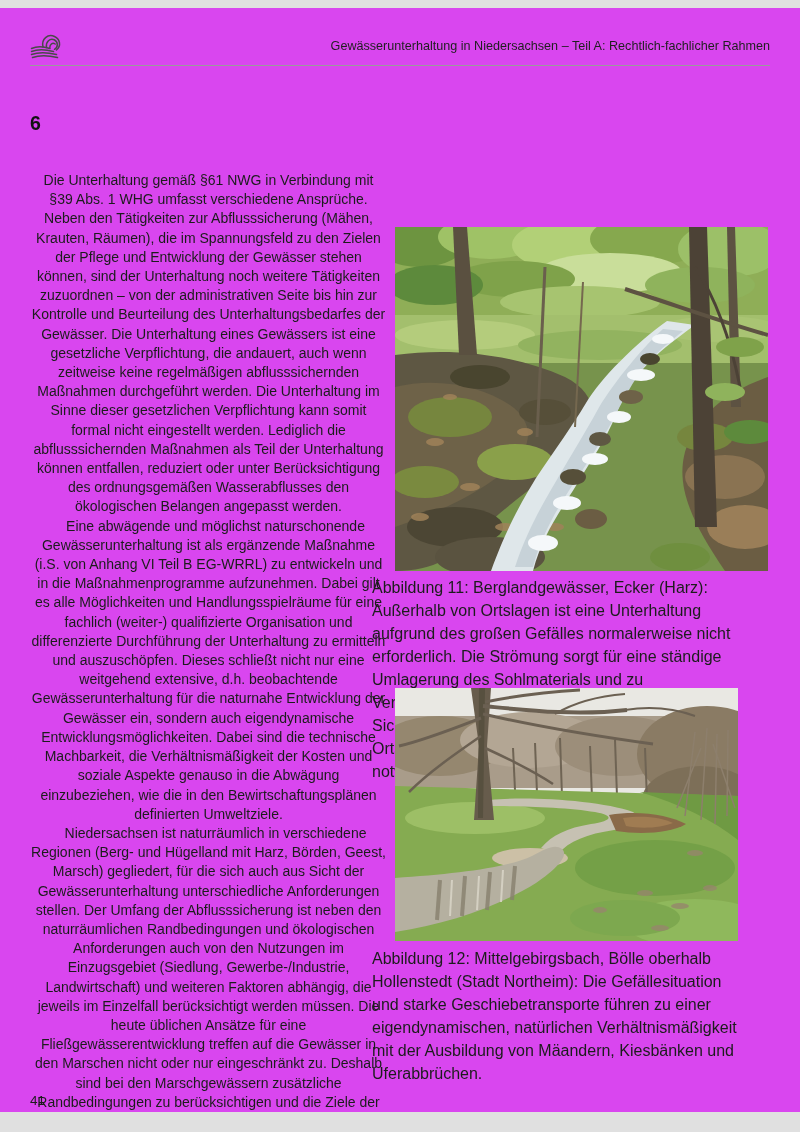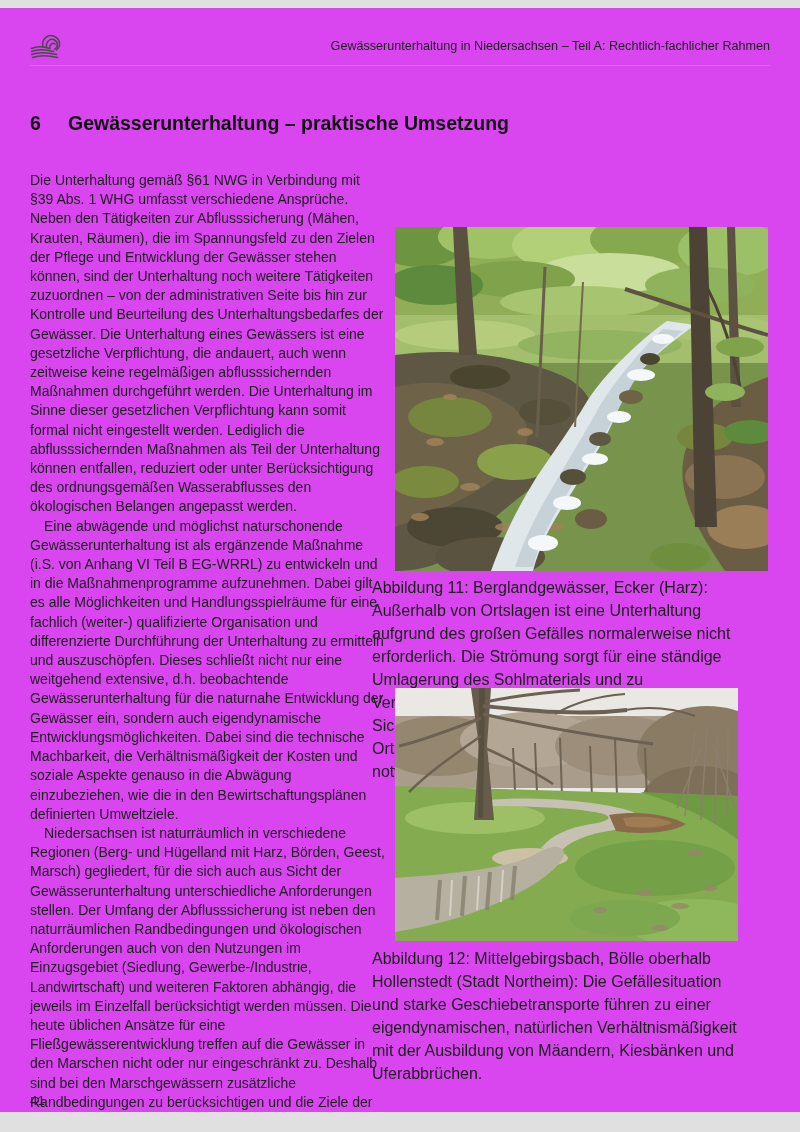--- a/index.html
+++ b/index.html
@@ -15,21 +15,21 @@
   }
   .logo{position:absolute;left:30px;top:23px;width:34px;height:30px;}
   .header-rule{position:absolute;left:30px;top:57px;width:740px;height:1px;background:#9a9a9a;}
   .section-heading{
     position:absolute;left:30px;top:104px;right:30px;margin:0;
     font-size:19.5px;font-weight:bold;color:#111;display:flex;
   }
   .section-heading .num{display:inline-block;width:38px;flex:0 0 38px;}
   .col-left{position:absolute;left:30px;top:163px;width:357px;}
   .col-left p, .col-right-p{
-    margin:0;font-size:14px;line-height:19.2px;color:#1c1c1c;text-align:left;
+    margin:0;font-size:14px;line-height:19.2px;color:#1c1c1c;text-align:center;
   }
   .col-left p.indent{text-indent:14px;}
   .col-right-p{position:absolute;left:395px;top:164px;width:375px;line-height:20.5px;}
   .figure{position:absolute;margin:0;padding:0;}
   .figure svg{display:block;}
   .fig-11{left:395px;top:219px;width:373px;height:344px;}
   .fig-12{left:395px;top:680px;width:343px;height:253px;}
   .caption{
     position:absolute;left:372px;width:378px;margin:0;
     font-size:16px;line-height:23px;color:#1c1c1c;
@@ -52,21 +52,20 @@
       <path d="M1.5 20.5 C9 17.5, 16 18.5, 23.5 20.5"></path>
       <path d="M1.5 23.5 C10 20.5, 18 21.5, 26.5 23.5"></path>
       <path d="M2.5 26.5 C11 23.5, 19 24.5, 27.5 26.5"></path>
     </g>
   </svg>
   <div class="running-header">Gewässerunterhaltung in Niedersachsen – Teil A: Rechtlich-fachlicher Rahmen</div>
   <div class="header-rule"></div>
 
   <h1 class="section-heading">
     <span class="num">6</span>
-    <span>Gewässerunterhaltung – praktische Umsetzung</span>
   </h1>
 
   <div class="col-left">
     <p>Die Unterhaltung gemäß §61 NWG in Verbindung mit §39 Abs. 1 WHG umfasst verschiedene Ansprüche. Neben den Tätigkeiten zur Abflusssicherung (Mähen, Krauten, Räumen), die im Spannungsfeld zu den Zielen der Pflege und Entwicklung der Gewässer stehen können, sind der Unterhaltung noch weitere Tätigkeiten zuzuordnen – von der administrativen Seite bis hin zur Kontrolle und Beurteilung des Unterhaltungsbedarfes der Gewässer. Die Unterhaltung eines Gewässers ist eine gesetzliche Verpflichtung, die andauert, auch wenn zeitweise keine regelmäßigen abflusssichernden Maßnahmen durchgeführt werden. Die Unterhaltung im Sinne dieser gesetzlichen Verpflichtung kann somit formal nicht eingestellt werden. Lediglich die abflusssichernden Maßnahmen als Teil der Unterhaltung können entfallen, reduziert oder unter Berücksichtigung des ordnungsgemäßen Wasserabflusses den ökologischen Belangen angepasst werden.</p>
     <p class="indent">Eine abwägende und möglichst naturschonende Gewässerunterhaltung ist als ergänzende Maßnahme (i.S. von Anhang VI Teil B EG-WRRL) zu entwickeln und in die Maßnahmenprogramme aufzunehmen. Dabei gilt es alle Möglichkeiten und Handlungsspielräume für eine fachlich (weiter-) qualifizierte Organisation und differenzierte Durchführung der Unterhaltung zu ermitteln und auszuschöpfen. Dieses schließt nicht nur eine weitgehend extensive, d.h. beobachtende Gewässerunterhaltung für die naturnahe Entwicklung der Gewässer ein, sondern auch eigendynamische Entwicklungsmöglichkeiten. Dabei sind die technische Machbarkeit, die Verhältnismäßigkeit der Kosten und soziale Aspekte genauso in die Abwägung einzubeziehen, wie die in den Bewirtschaftungsplänen definierten Umweltziele.</p>
     <p class="indent">Niedersachsen ist naturräumlich in verschiedene Regionen (Berg- und Hügelland mit Harz, Börden, Geest, Marsch) gegliedert, für die sich auch aus Sicht der Gewässerunterhaltung unterschiedliche Anforderungen stellen. Der Umfang der Abflusssicherung ist neben den naturräumlichen Randbedingungen und ökologischen Anforderungen auch von den Nutzungen im Einzugsgebiet (Siedlung, Gewerbe-/Industrie, Landwirtschaft) und weiteren Faktoren abhängig, die jeweils im Einzelfall berücksichtigt werden müssen. Die heute üblichen Ansätze für eine Fließgewässerentwicklung treffen auf die Gewässer in den Marschen nicht oder nur eingeschränkt zu. Deshalb sind bei den Marschgewässern zusätzliche Randbedingungen zu berücksichtigen und die Ziele der Ent-</p>
   </div>
 
 
   <figure class="figure fig-11">

